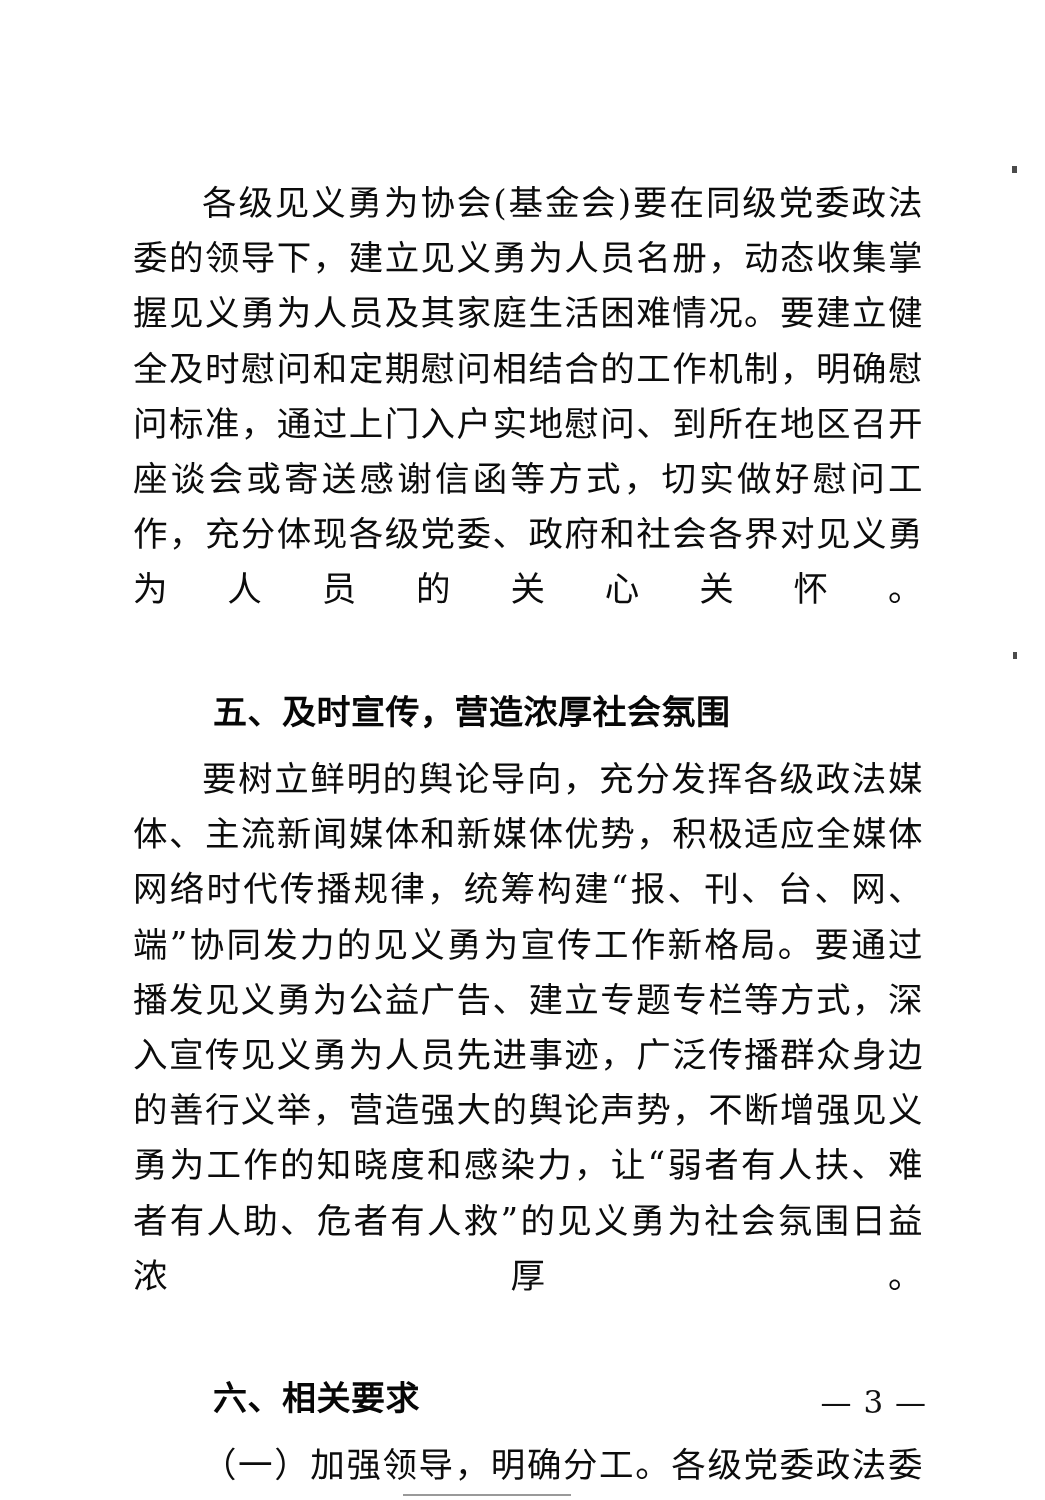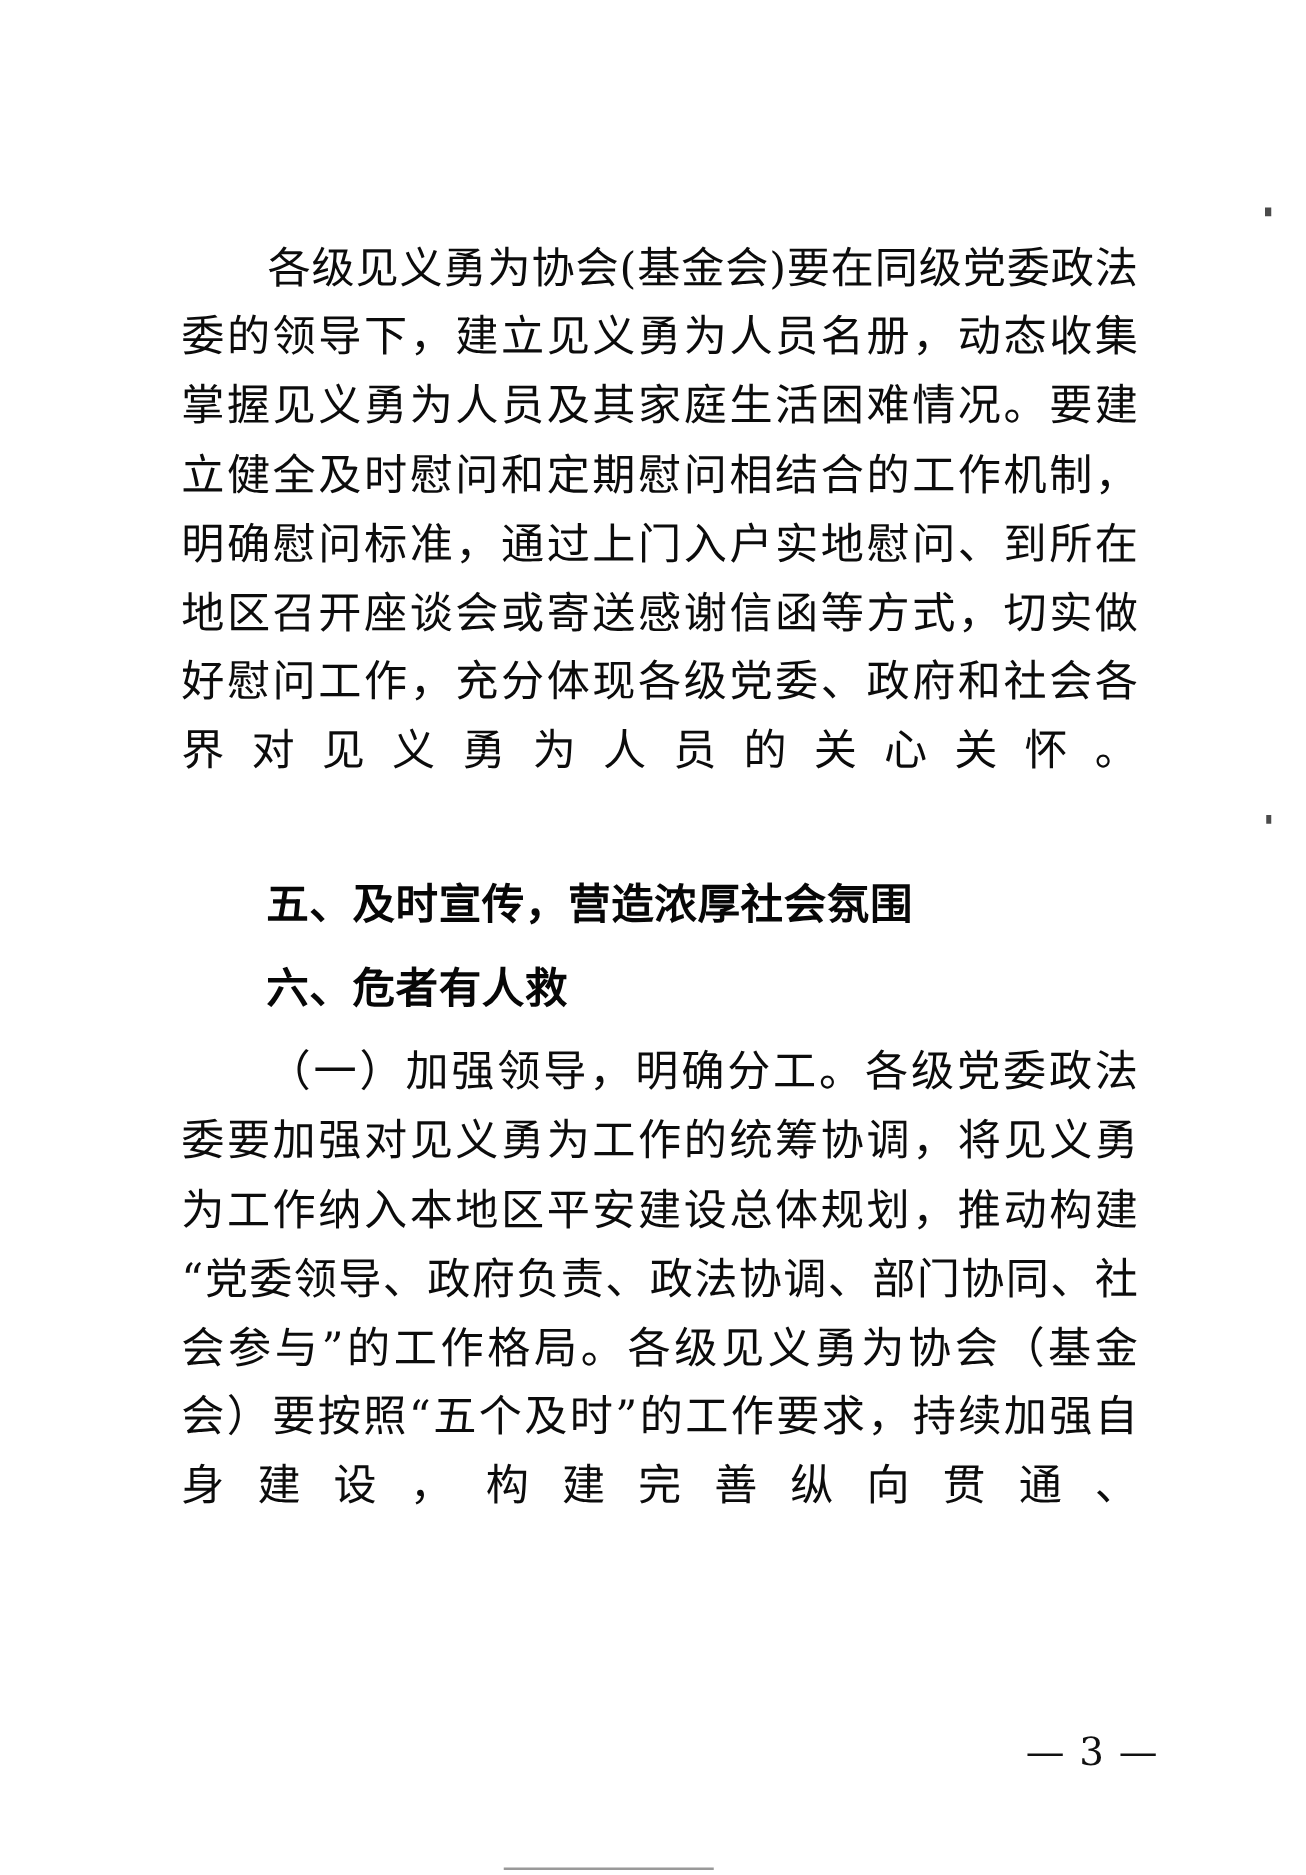--- a/index.html
+++ b/index.html
@@ -20,21 +20,21 @@
 
   
   .doc-body {
     position: absolute;
     left: 133px;
     top: 176px;
     width: 790px;
   }
 
   .para {
-    margin: 12px;
+    margin: 0;
     font-family: "DejaVu Serif", "Liberation Serif", serif;
     font-size: 34.5px;
     line-height: 55.2px;
     color: #0c0c0c;
     text-align: justify;
     text-justify: inter-character;
     letter-spacing: 0.6px;
     word-break: break-all;
     text-indent: 2em;
     -webkit-font-smoothing: none;
@@ -93,22 +93,23 @@
 <body>
 
 <div class="page">
 
   <div class="doc-body">
 
     <p class="para">各级见义勇为协会(基金会)要在同级党委政法委的领导下，建立见义勇为人员名册，动态收集掌握见义勇为人员及其家庭生活困难情况。要建立健全及时慰问和定期慰问相结合的工作机制，明确慰问标准，通过上门入户实地慰问、到所在地区召开座谈会或寄送感谢信函等方式，切实做好慰问工作，充分体现各级党委、政府和社会各界对见义勇为人员的关心关怀。</p>
 
     <h2 class="heading">五、及时宣传，营造浓厚社会氛围</h2>
 
+    <p class="para">要树立鲜明的舆论导向，充分发挥各级政法媒体、主流新闻媒体和新媒体优势，积极适应全媒体网络时代传播规律，统筹构建“报、刊、台、网、端”协同发力的见义勇为宣传工作新格局。要通过播发见义勇为公益广告、建立专题专栏等方式，深入宣传见义勇为人员先进事迹，广泛传播群众身边的善行义举，营造强大的舆论声势，不断增强见义勇为工作的知晓度和感染力，让“弱者有人扶、难者有人助、危者有人救”的见义勇为社会氛围日益浓厚。</p>
 
-    <h2 class="heading">六、危者有人救</h2>
+    <h2 class="heading">六、相关要求</h2>
 
     <p class="para">（一）加强领导，明确分工。各级党委政法委要加强对见义勇为工作的统筹协调，将见义勇为工作纳入本地区平安建设总体规划，推动构建“党委领导、政府负责、政法协调、部门协同、社会参与”的工作格局。各级见义勇为协会（基金会）要按照“五个及时”的工作要求，持续加强自身建设，构建完善纵向贯通、</p>
 
   </div>
 
   <div class="page-number">— 3 —</div>
 
   <span class="scan-mark m1"></span>
   <span class="scan-mark m2"></span>
   <span class="scan-edge-line"></span>

